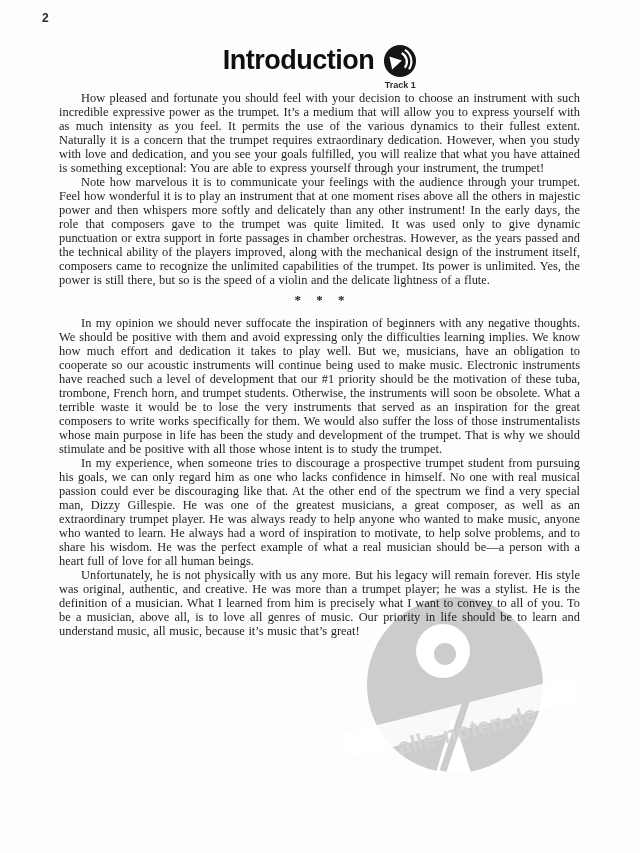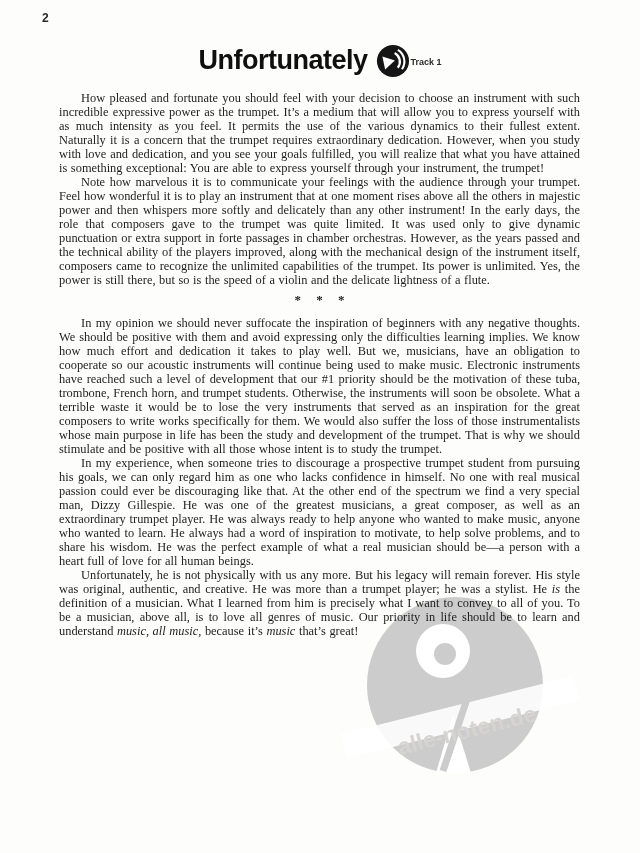--- a/index.html
+++ b/index.html
@@ -38,21 +38,21 @@
     margin: 0;
     font-family: "Liberation Sans", sans-serif;
     font-weight: bold;
     font-size: 27px;
     line-height: 33px;
     letter-spacing: -0.5px;
     color: #0f0f0f;
   }
   .track-col {
     display: flex;
-    flex-direction: row;
+    flex-direction: column;
     align-items: center;
     margin-top: 0px;
   }
   .track-icon { width: 34px; height: 34px; display: block; }
   .track-label {
     font-family: "Liberation Sans", sans-serif;
     font-weight: bold;
     font-size: 9px;
     color: #2b2b2b;
     margin-top: 2px;
@@ -66,21 +66,21 @@
     z-index: 1;
   }
   .para {
     margin: 0;
     font-size: 12.4px;
     line-height: 14px;
     text-align: justify;
     text-indent: 22px;
     word-spacing: 0.5px;
   }
-  .it { font-style: italic; }
+  .it { }
   .separator {
     text-align: center;
     text-indent: 0;
     font-weight: bold;
     font-size: 13px;
     letter-spacing: 6px;
     padding: 5px 0 8px 6px;
     color: #1d1d1d;
   }
   .watermark {
@@ -114,21 +114,21 @@
         <polygon points="96,188 131,188 113,130" fill="#ffffff"></polygon>
         <line x1="139" y1="78" x2="103" y2="186" stroke="#cccccc" stroke-width="7"></line>
       </g>
       <text class="wm-text-svg" transform="translate(60,170) rotate(-14)" font-size="23" fill="#d6d4d0">alle-noten.de</text>
     </svg>
   </div>
 
   <div class="page-number">2</div>
 
   <div class="header">
-    <h1 class="page-title">Unfortunately</h1>
+    <h1 class="page-title">Introduction</h1>
     <div class="track-col">
       <svg class="track-icon" viewBox="0 0 36 36" xmlns="http://www.w3.org/2000/svg">
         <circle cx="18" cy="18" r="17" fill="#151515"></circle>
         <g transform="rotate(-12 18 18)">
           <polygon points="8,11 8,25 20,18" fill="#ffffff"></polygon>
           <path d="M21.5 10 A10.5 10.5 0 0 1 21.5 26" fill="none" stroke="#ffffff" stroke-width="2.4"></path>
           <path d="M25.5 7.5 A14.5 14.5 0 0 1 25.5 28.5" fill="none" stroke="#ffffff" stroke-width="2.2"></path>
         </g>
       </svg>
       <div class="track-label">Track 1</div>

